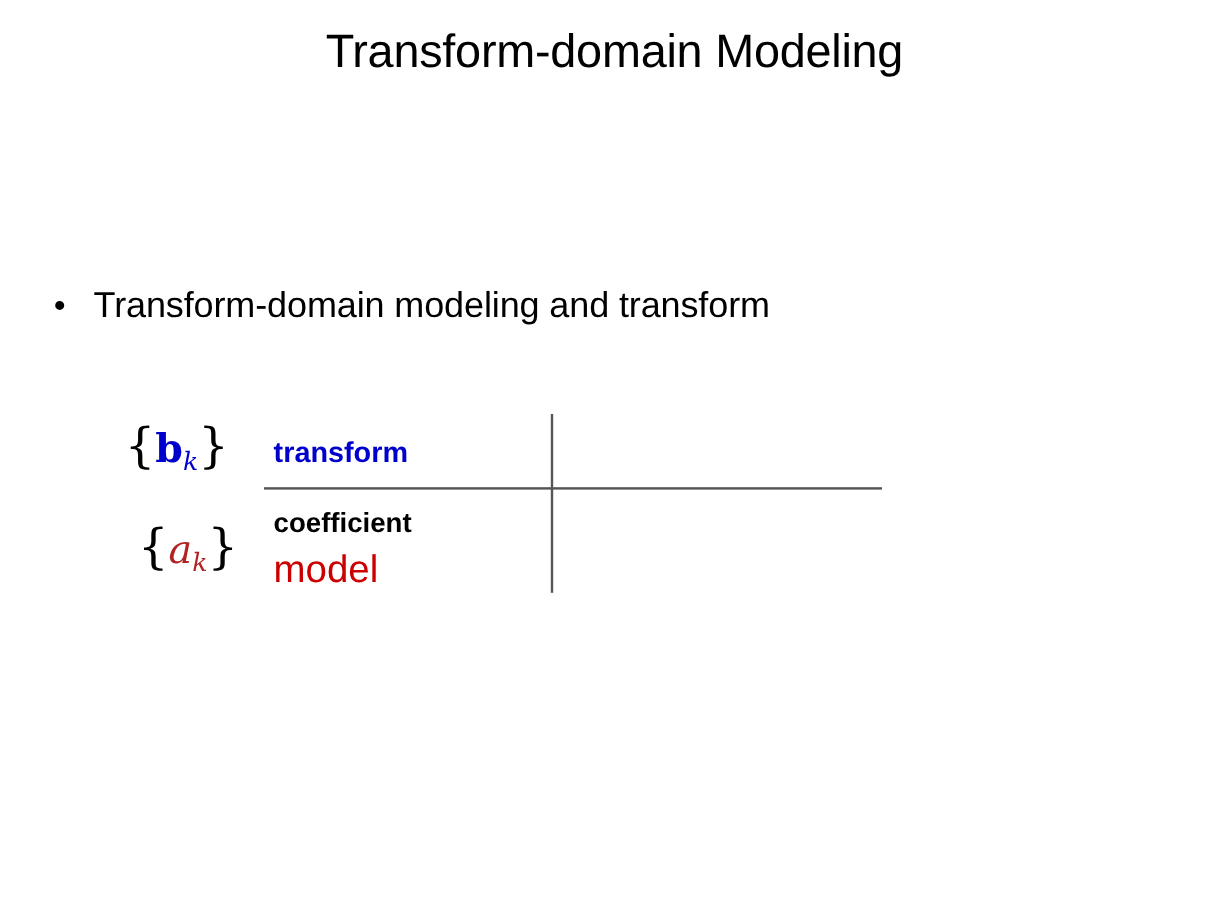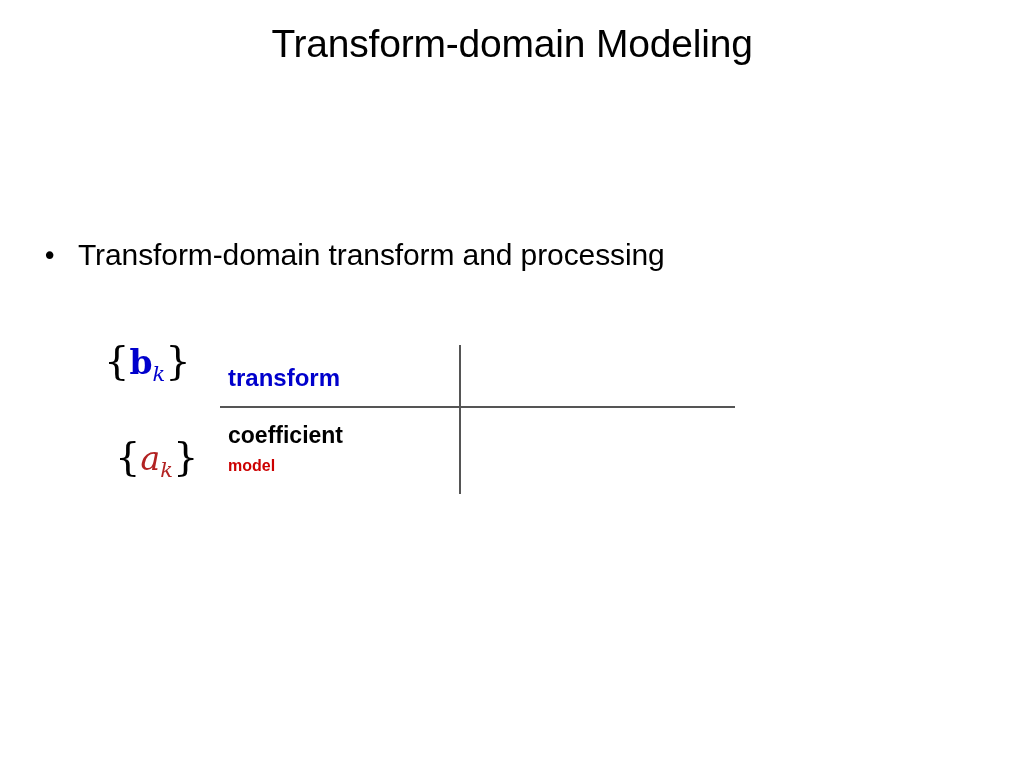--- a/index.html
+++ b/index.html
@@ -159,21 +159,21 @@
   }
 
   .set-label {
     position: absolute;
     font-family: "DejaVu Serif", serif;
     font-size: 36px;
     color: #000000;
     white-space: nowrap;
     line-height: 1;
   }
-  .set-b { left: 104px; top: 340px; }
+  .set-b { left: 104px; top: 352px; }
   .set-a { left: 115px; top: 436px; }
 
   .set-sym-b {
     font-family: "DejaVu Serif", serif;
     font-weight: 700;
     font-style: normal;
     font-size: 33px;
   }
   .set-sym-a {
     font-family: "DejaVu Serif", serif;
@@ -209,36 +209,36 @@
   .cell-coefficient {
     left: 228px;
     top: 423px;
     font-size: 23px;
     font-weight: 700;
     color: #000000;
   }
   .cell-model {
     left: 228px;
     top: 457px;
-    font-size: 16px;
-    font-weight: 700;
+    font-size: 32px;
+    font-weight: 400;
     text-align: center;
   }
 </style>
 </head>
 <body>
 
 <div id="slide">
 
   <div class="slide-title">Transform-domain Modeling</div>
 
 
   <div class="bullet-row">
     <span class="bullet-marker">•</span>
-    <span class="bullet-text">Transform-domain transform and processing</span>
+    <span class="bullet-text">Transform-domain modeling and transform</span>
   </div>
 
   <div class="diagram">
     <div class="hline"></div>
     <div class="vline"></div>
   </div>
 
   <div class="set-label set-b">
     <span class="brace">{</span><span class="set-sym-b" style="color:#0000CC">b</span><span class="set-sub" style="color:#0000CC">k</span><span class="brace">}</span>
   </div>

